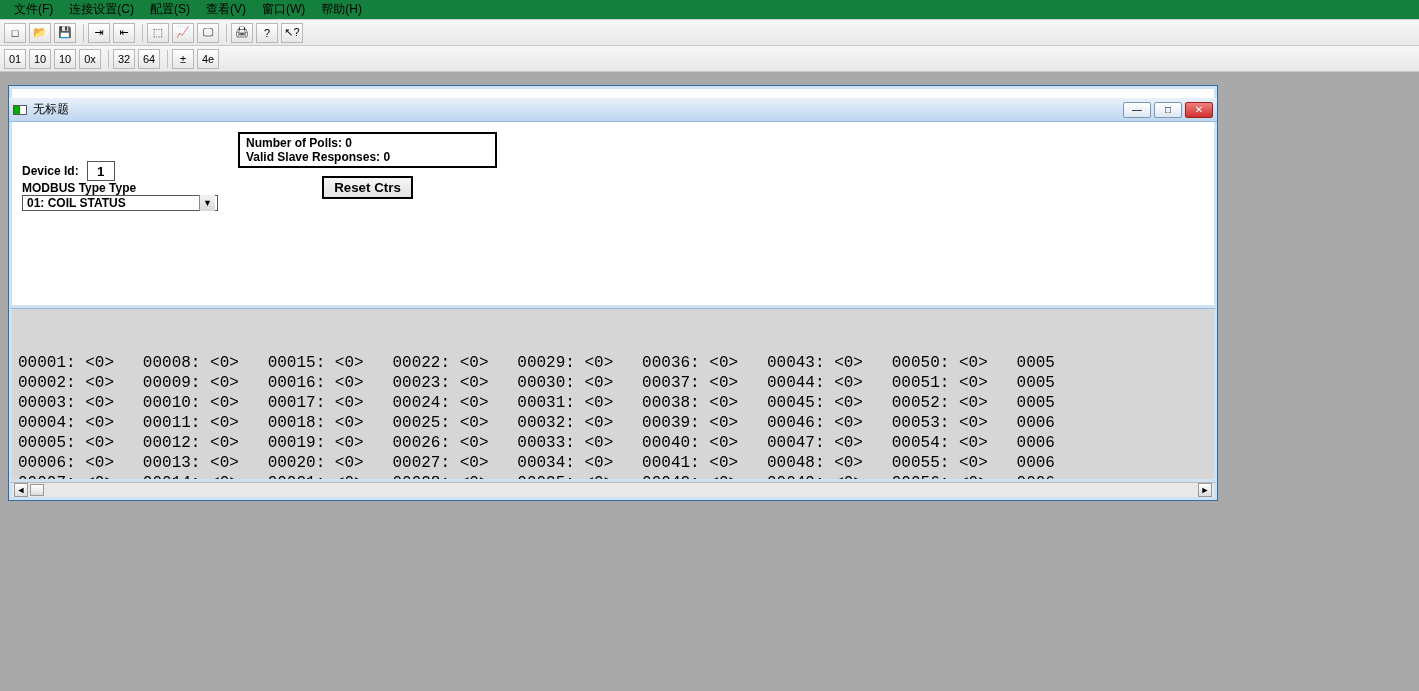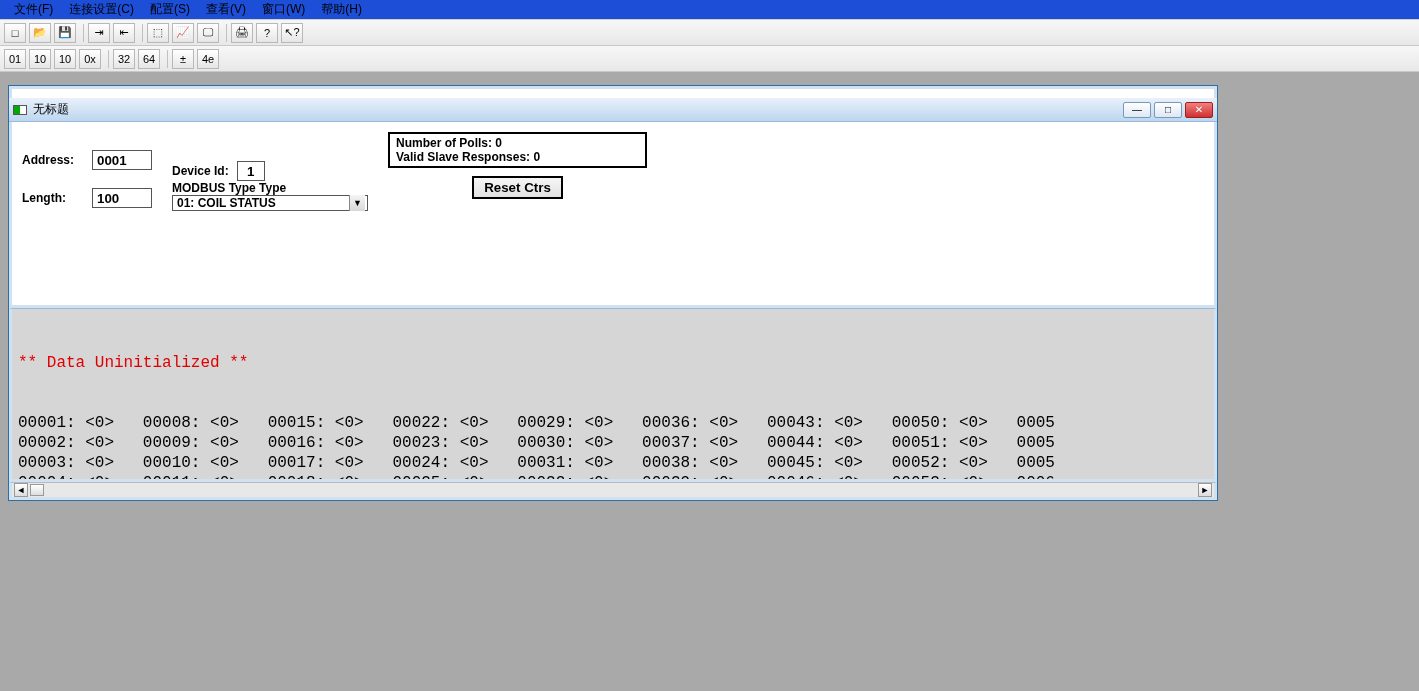--- a/index.html
+++ b/index.html
@@ -7,21 +7,21 @@
   font-family: "Microsoft Sans Serif", Tahoma, Arial, sans-serif;
   font-size: 12px;
   background: #a9a9a9;
   width: 1419px;
   height: 691px;
   overflow: hidden;
 }
 
 
 .menubar {
-  background: #1d4ed8;
+  background: #15803d;
   border-bottom: 1px solid #d0d0d0;
   height: 20px;
   display: flex;
   align-items: center;
   padding-left: 6px;
 }
 .menubar .menu-item {
   padding: 2px 8px;
   color: #000;
   cursor: default;
@@ -219,30 +219,20 @@
     <div class="icon"></div>
     <div class="title">无标题</div>
     <div class="win-btns">
       <div class="win-btn">—</div>
       <div class="win-btn">□</div>
       <div class="win-btn close">✕</div>
     </div>
   </div>
 
   <div class="form-panel">
-    <div class="field-col">
-      <div class="field-row">
-        <span class="lbl">Address:</span>
-        <input class="txt" value="0001" style="">
-      </div>
-      <div class="field-row">
-        <span class="lbl">Length:</span>
-        <input class="txt" value="100" style="">
-      </div>
-    </div>
 
     <div class="device-col">
       <div class="device-row">
         <span class="device-lbl">Device Id:</span>
         <input class="device-input" value="1" style="">
       </div>
       <span class="pt-lbl">MODBUS Type Type</span>
       <div class="combo">
         <span>01: COIL STATUS</span>
         <span class="arrow">▼</span>
@@ -252,21 +242,20 @@
     <div class="stats-col">
       <div class="stats-box">
         <div>Number of Polls: 0</div>
         <div>Valid Slave Responses: 0</div>
       </div>
       <button class="reset-btn">Reset Ctrs</button>
     </div>
   </div>
 
   <div class="data-grid">
-    <div class="header">** Data Uninitialized **</div>
     <div class="body" id="grid-body">00001: &lt;0&gt;   00008: &lt;0&gt;   00015: &lt;0&gt;   00022: &lt;0&gt;   00029: &lt;0&gt;   00036: &lt;0&gt;   00043: &lt;0&gt;   00050: &lt;0&gt;   0005
 00002: &lt;0&gt;   00009: &lt;0&gt;   00016: &lt;0&gt;   00023: &lt;0&gt;   00030: &lt;0&gt;   00037: &lt;0&gt;   00044: &lt;0&gt;   00051: &lt;0&gt;   0005
 00003: &lt;0&gt;   00010: &lt;0&gt;   00017: &lt;0&gt;   00024: &lt;0&gt;   00031: &lt;0&gt;   00038: &lt;0&gt;   00045: &lt;0&gt;   00052: &lt;0&gt;   0005
 00004: &lt;0&gt;   00011: &lt;0&gt;   00018: &lt;0&gt;   00025: &lt;0&gt;   00032: &lt;0&gt;   00039: &lt;0&gt;   00046: &lt;0&gt;   00053: &lt;0&gt;   0006
 00005: &lt;0&gt;   00012: &lt;0&gt;   00019: &lt;0&gt;   00026: &lt;0&gt;   00033: &lt;0&gt;   00040: &lt;0&gt;   00047: &lt;0&gt;   00054: &lt;0&gt;   0006
 00006: &lt;0&gt;   00013: &lt;0&gt;   00020: &lt;0&gt;   00027: &lt;0&gt;   00034: &lt;0&gt;   00041: &lt;0&gt;   00048: &lt;0&gt;   00055: &lt;0&gt;   0006
 00007: &lt;0&gt;   00014: &lt;0&gt;   00021: &lt;0&gt;   00028: &lt;0&gt;   00035: &lt;0&gt;   00042: &lt;0&gt;   00049: &lt;0&gt;   00056: &lt;0&gt;   0006</div>
   </div>
 
   <div class="hscroll">

